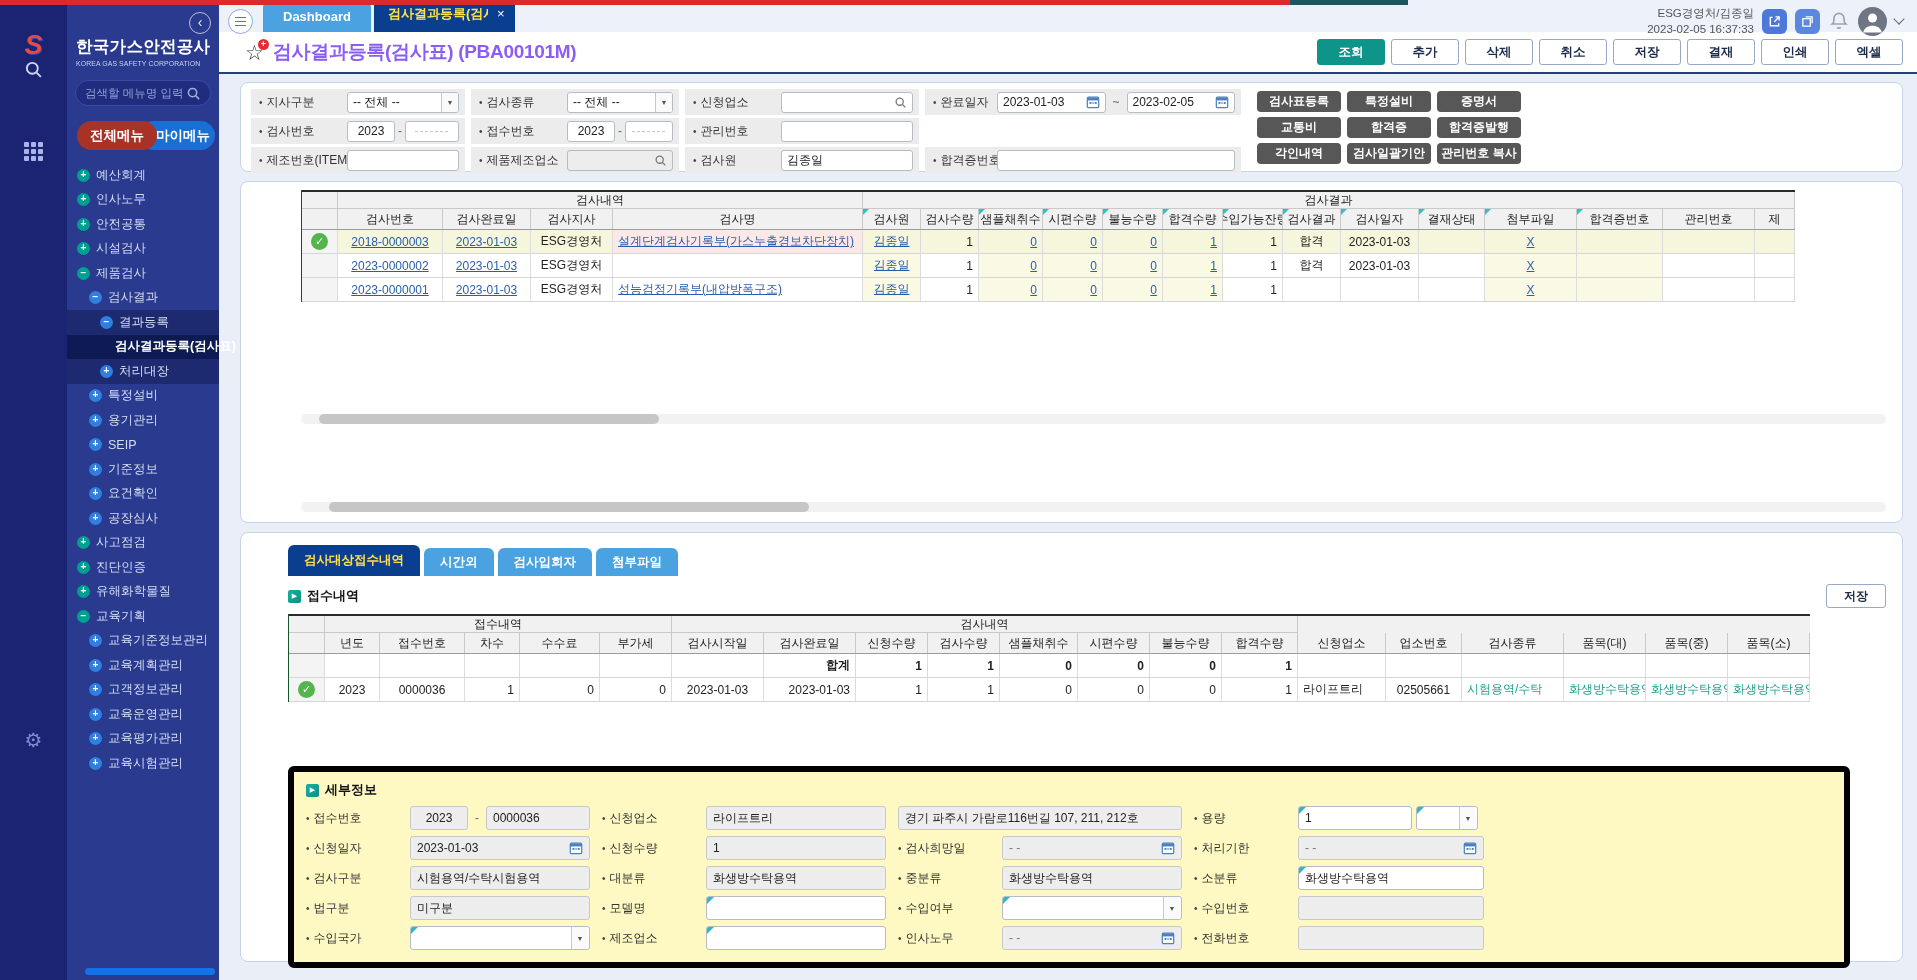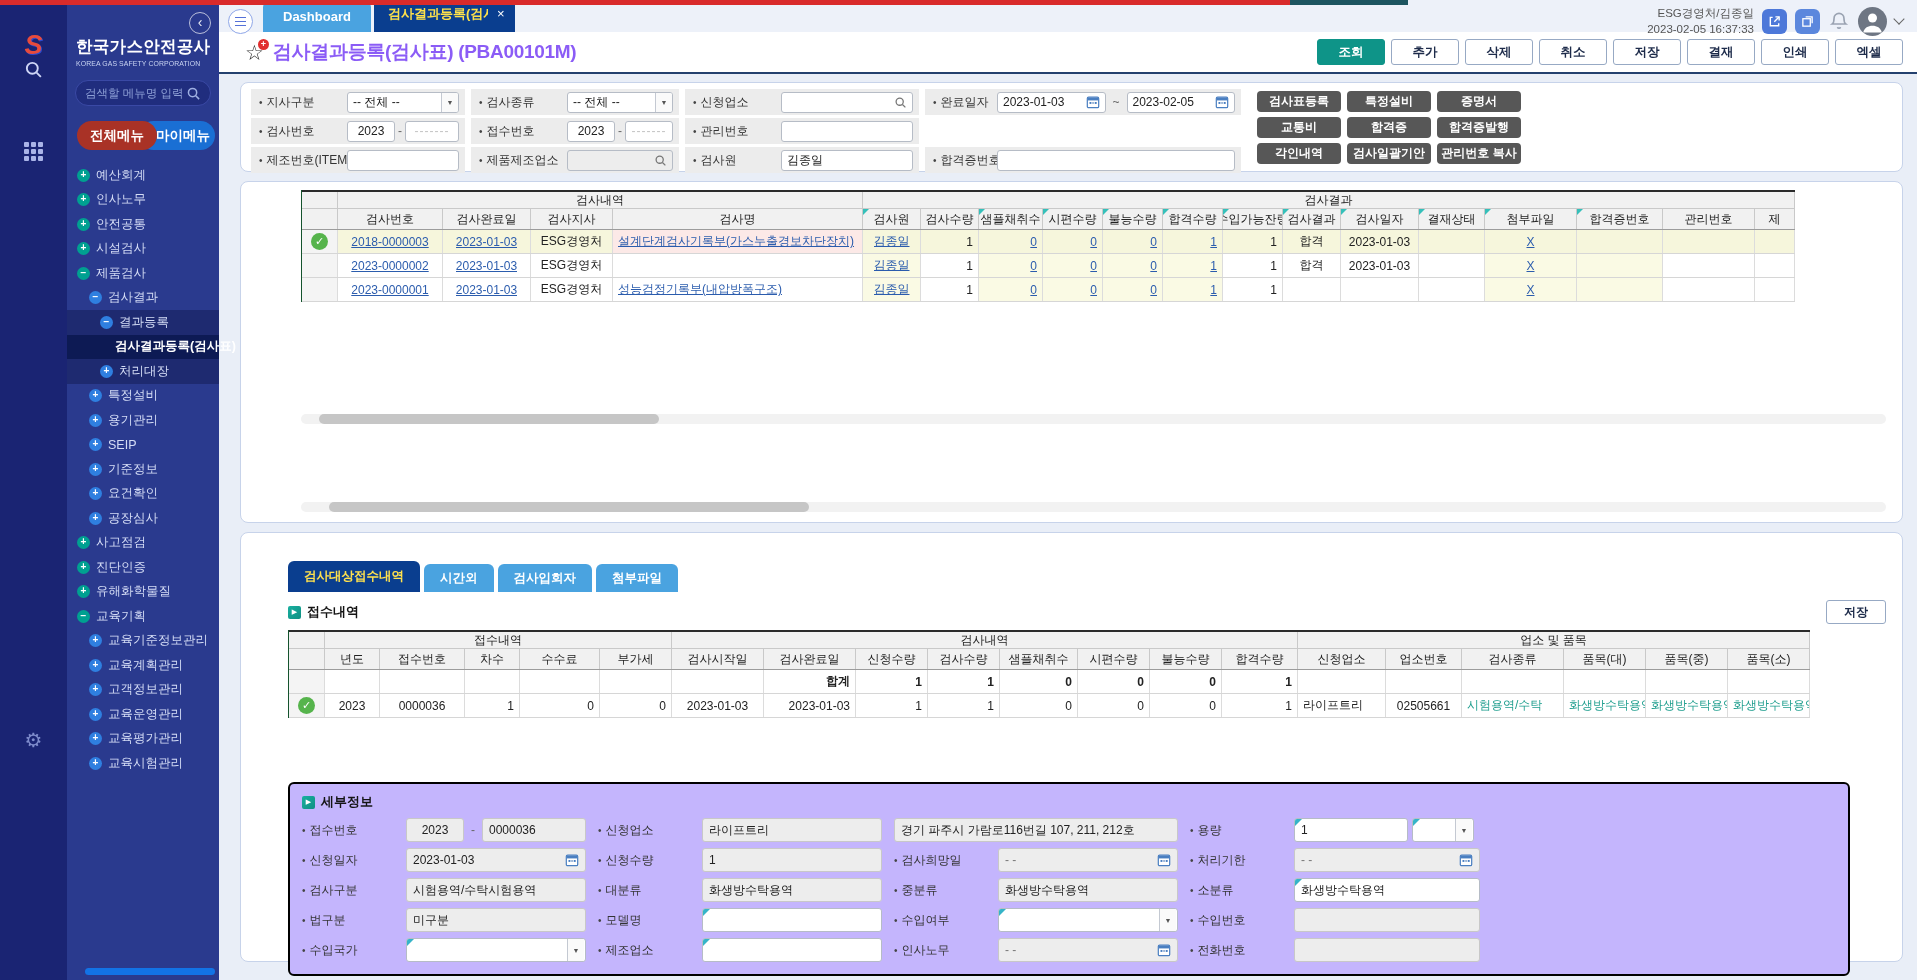--- a/index.html
+++ b/index.html
@@ -102,30 +102,30 @@
 .g-cell.pink{background:#fce9e7!important}
 .glink{color:#2b5cad;text-decoration:underline;cursor:pointer;overflow:hidden;white-space:nowrap}
 .bold .g-cell{font-weight:bold}
 .chk{width:17px;height:17px;border-radius:50%;background:#56b44c;color:#fff;font-size:11px;line-height:17px;text-align:center;font-weight:bold}
 .teal-txt{color:#1f9e8e}
 .hscroll{position:absolute;left:60px;right:16px;height:10px;background:#f2f2f2;border-radius:5px}
 .hscroll span{position:absolute;top:0;height:10px;background:#c6c6c6;border-radius:5px;cursor:pointer}
 .hs1{top:232px}.hs1 span{left:18px;width:340px}
 .hs2{bottom:10px}.hs2 span{left:28px;width:480px}
 
-.bottom-panel{height:430px;padding:28px 16px 0 47px}
+.bottom-panel{height:430px;padding:12px 16px 0 47px}
 .btabs{display:flex;gap:4px;align-items:flex-end;height:31px}
 .btab{height:28px;border-radius:6px 6px 0 0;background:#4aa3e0;color:#fff;font-weight:bold;font-size:12.5px;padding:0 16px;display:flex;align-items:center;cursor:pointer;white-space:nowrap}
 .btab.active{height:31px;background:#0a3e8f;color:#ffe14d}
 .sec-head{display:flex;justify-content:space-between;align-items:center;margin:8px 0 6px}
 .sec-title{display:flex;align-items:center;gap:6px;font-weight:bold;font-size:13px;color:#141414}
 .arrow-ic{width:13px;height:13px;background:linear-gradient(135deg,#19b0a0,#0f8f82);border-radius:2px;color:#fff;font-size:7px;display:flex;align-items:center;justify-content:center;flex:none}
 .save-btn{height:24px;padding:0 17px;background:#fff;border:1px solid #97a9c4;border-radius:3px;font-weight:bold;font-size:12px;color:#1d2b4a;cursor:pointer;font-family:inherit}
 
-.detail-box{border:2px solid #000000;border-radius:6px;margin-top:64px;padding:9px 12px 12px;width:1562px;background:#c4b5fd}
+.detail-box{border:6px solid #000000;border-radius:6px;margin-top:64px;padding:9px 12px 12px;width:1562px;background:#fef9c3}
 .detail-grid{display:grid;grid-template-columns:92px 180px 92px 180px 92px 180px 92px 186px;column-gap:12px;row-gap:6px;margin-top:7px;align-items:center}
 .dlabel{font-size:12px;color:#333;white-space:nowrap;overflow:hidden}
 .dlabel::before{content:"\2022";margin-right:4px;color:#444;font-size:10px}
 .dslot{display:flex;align-items:center;gap:4px;width:100%}
 .dctl{position:relative;height:24px;border:1px solid #b6bcc6;border-radius:3px;background:#fff;display:flex;align-items:center;padding:0 6px;font-size:12px;flex:1;overflow:hidden;white-space:nowrap}
 .dctl.ro{background:#ededed;border-color:#c8c8c8}
 .dctl.corner::before{content:"";position:absolute;top:0;left:0;border-top:7px solid #35b4c8;border-right:7px solid transparent}
 .dctl.m1{flex:none;width:58px;justify-content:center}
 .dctl.msel{flex:none;width:62px}
 .dctl.minput{flex:none;width:114px}
@@ -656,21 +656,20 @@
             <span class="arrow-ic">▶</span>
             <span>접수내역</span>
           </div>
           <button class="save-btn">저장</button>
         </div>
         <div class="grid" style="width: 1522px;">
             <div class="g-grouprow">
               <div class="g-gcell" style="width: 36px;"></div>
               <div class="g-gcell" style="width: 347px;">접수내역</div>
               <div class="g-gcell" style="width: 626px;">검사내역</div>
-              <div class="g-gcell" style="width: 512px;">업소 및 품목</div>
             </div>
             <div class="g-hrow">
               <div class="g-hcell" style="width: 36px;"></div>
               <div class="g-hcell" style="width: 55px;">년도</div>
               <div class="g-hcell" style="width: 85px;">접수번호</div>
               <div class="g-hcell" style="width: 55px;">차수</div>
               <div class="g-hcell" style="width: 80px;">수수료</div>
               <div class="g-hcell" style="width: 72px;">부가세</div>
               <div class="g-hcell" style="width: 92px;">검사시작일</div>
               <div class="g-hcell" style="width: 92px;">검사완료일</div>

